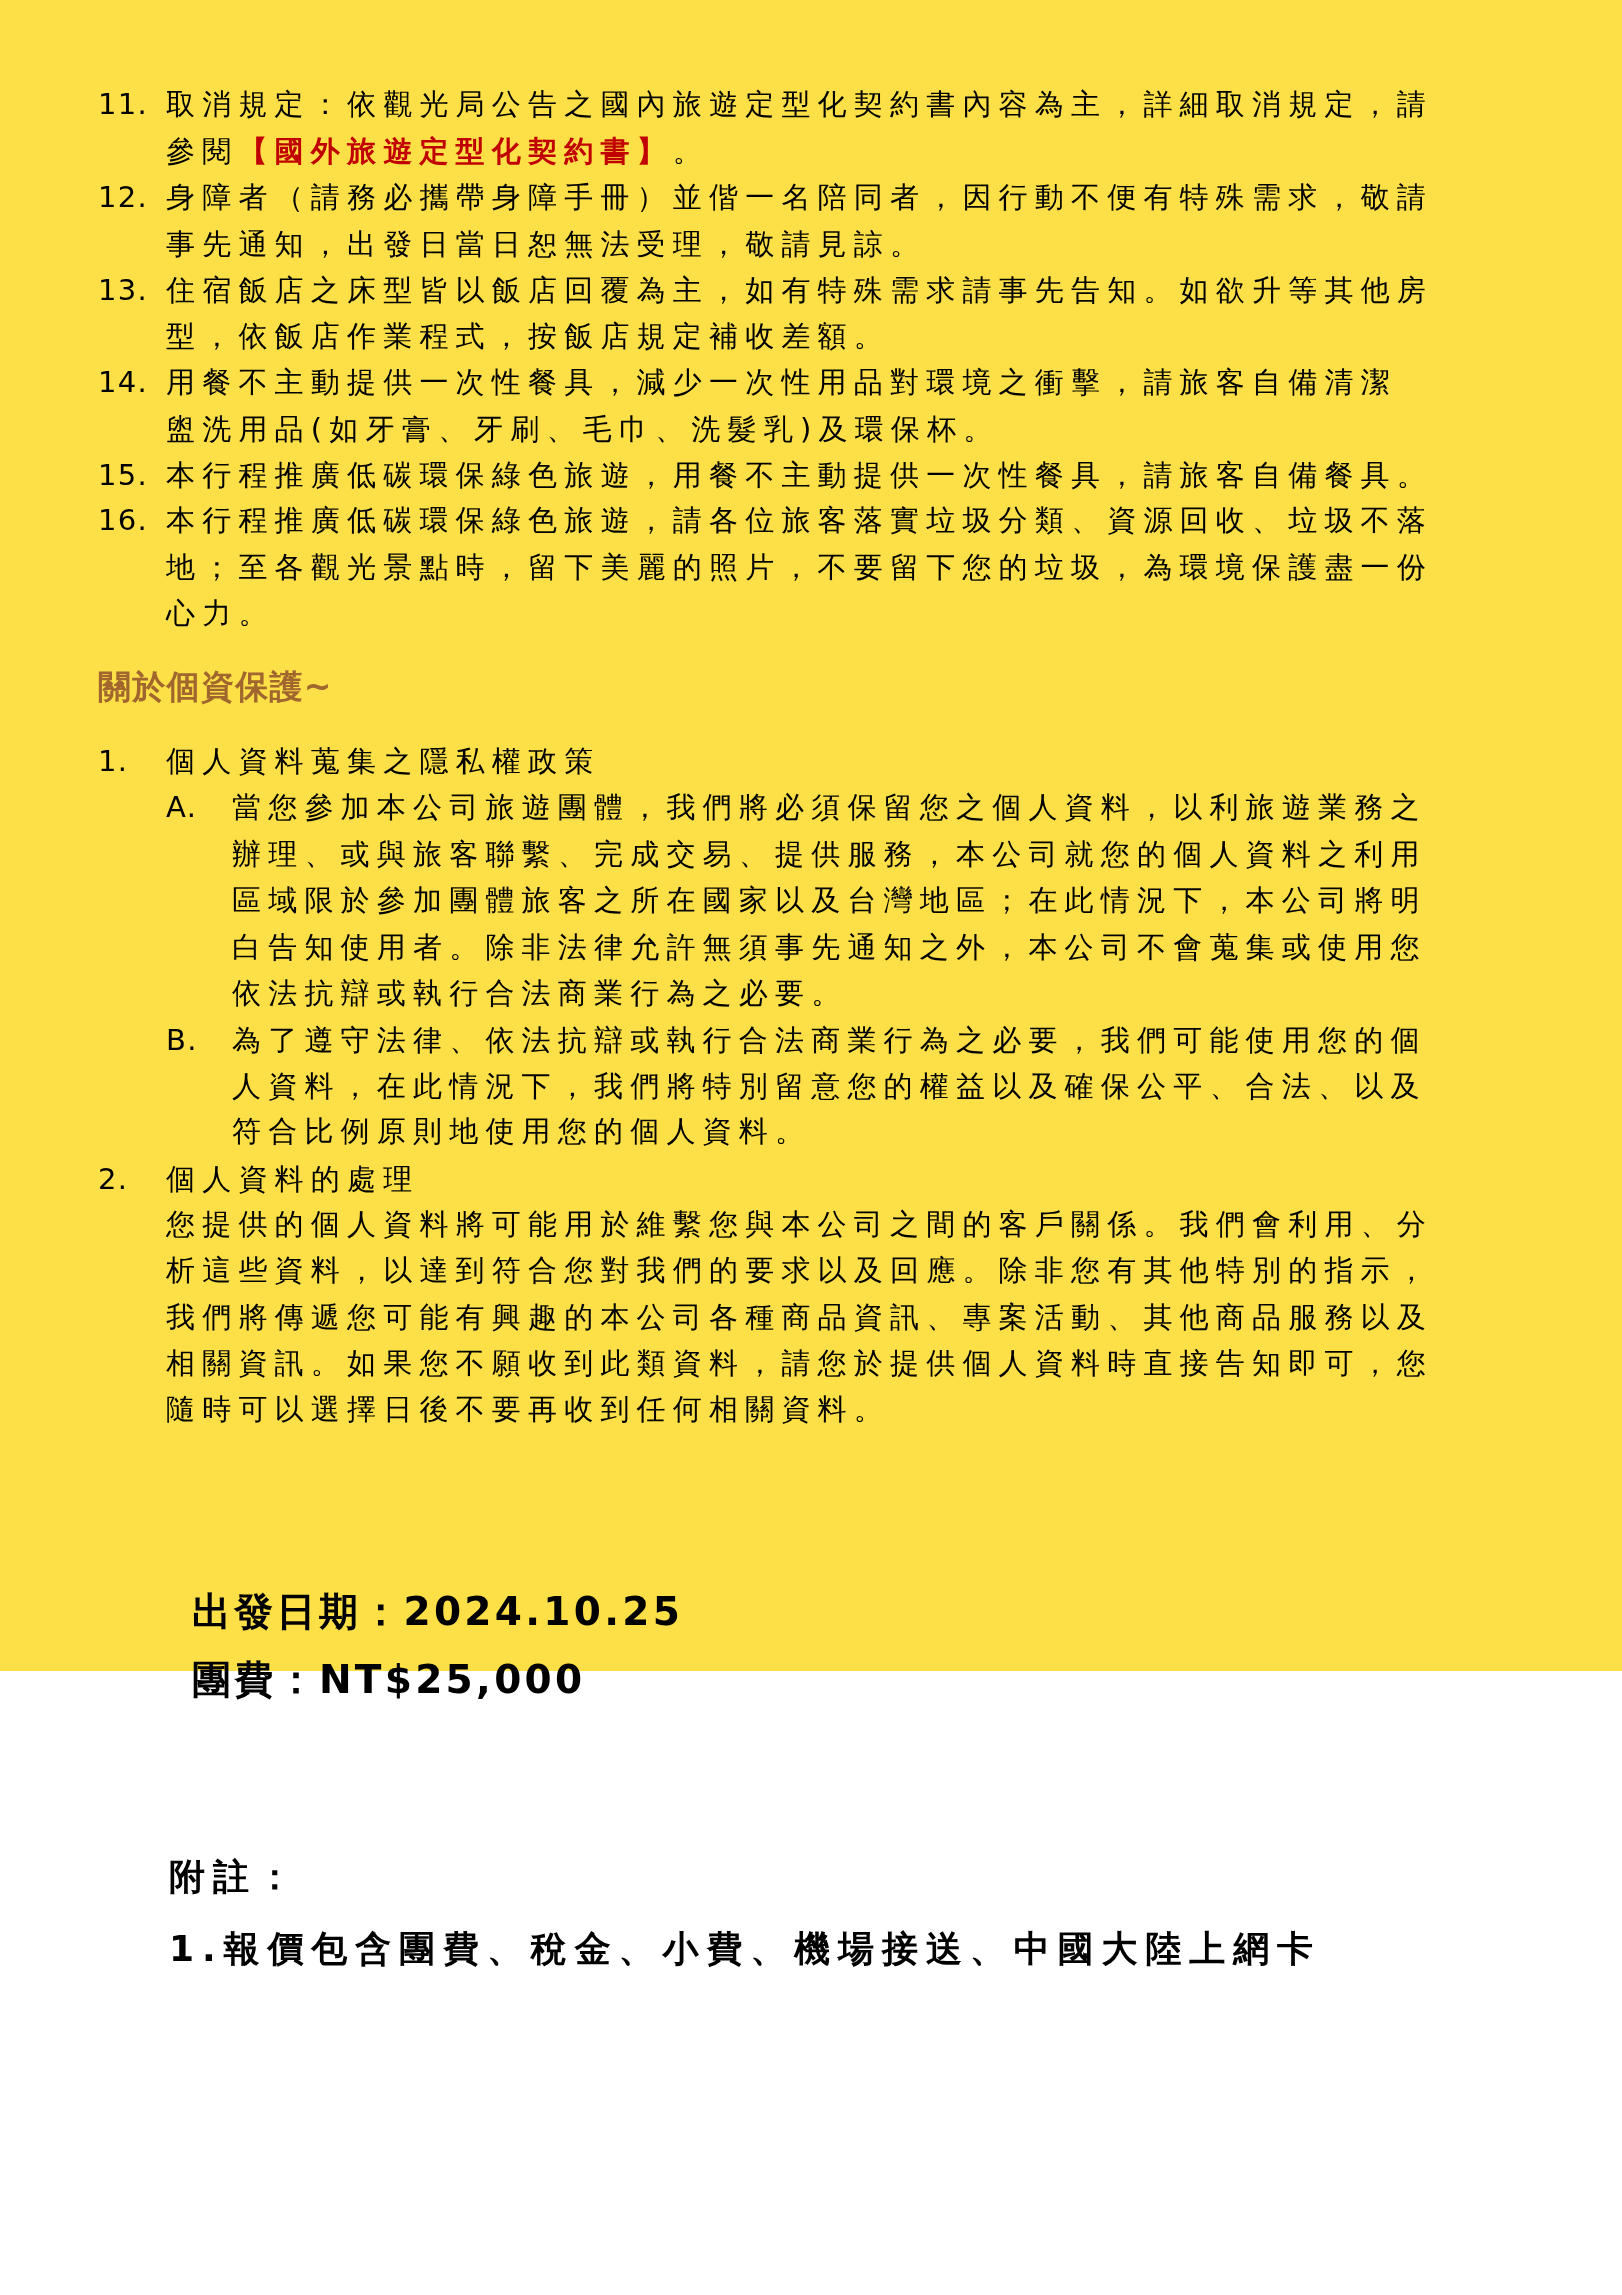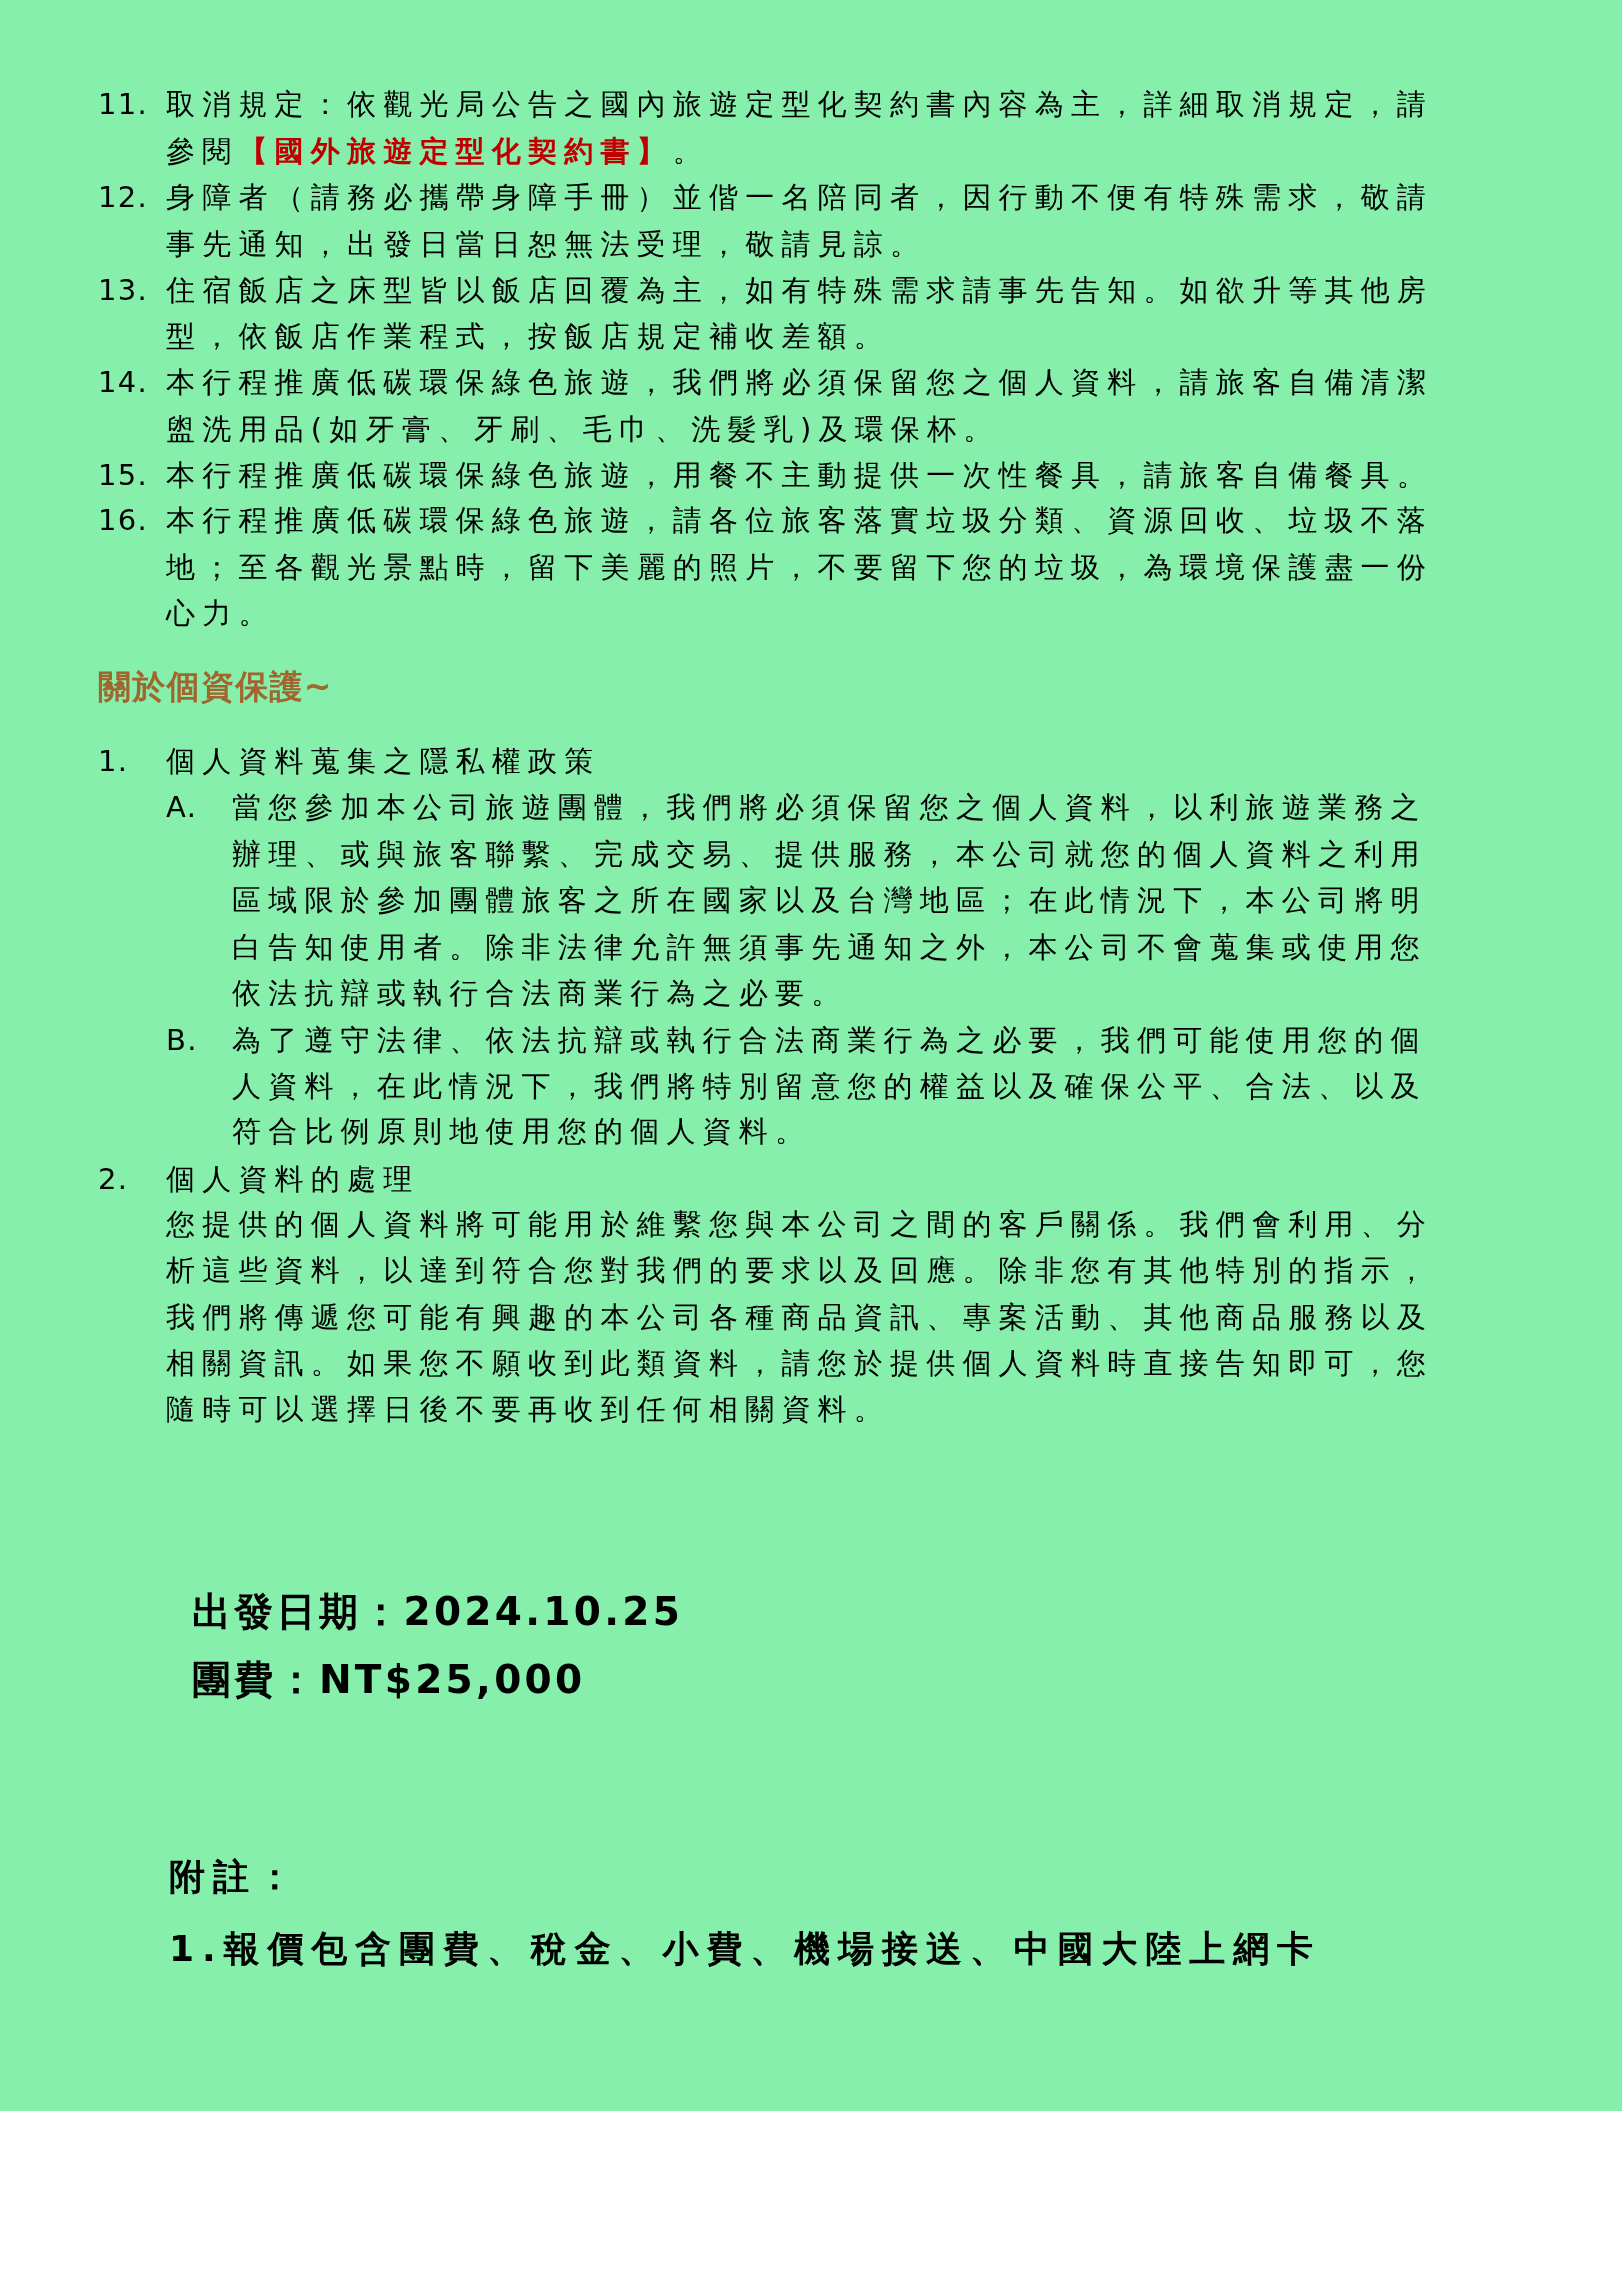--- a/index.html
+++ b/index.html
@@ -13,22 +13,22 @@
       position: relative;
       overflow: hidden;
       font-family: "DejaVu Sans", "Liberation Sans", sans-serif;
       color: #000000;
     }
     .page {
       position: absolute;
       left: 0;
       top: 0;
       width: 1622px;
-      height: 2111px;
-      background: #86efac;
+      height: 1671px;
+      background: #fde047;
     }
     .line {
       position: absolute;
       font-size: 29px;
       line-height: 47px;
       letter-spacing: 7.2px;
       white-space: nowrap;
       color: #000;
     }
     .num {
@@ -85,21 +85,21 @@
 
   <div class="num" style="left:98px; top:174px;">12.</div>
   <div class="line" style="left:166px; top:174px;">身障者（請務必攜帶身障手冊）並偕一名陪同者，因行動不便有特殊需求，敬請</div>
   <div class="line" style="left:166px; top:221px;">事先通知，出發日當日恕無法受理，敬請見諒。</div>
 
   <div class="num" style="left:98px; top:267px;">13.</div>
   <div class="line" style="left:166px; top:267px;">住宿飯店之床型皆以飯店回覆為主，如有特殊需求請事先告知。如欲升等其他房</div>
   <div class="line" style="left:166px; top:313px;">型，依飯店作業程式，按飯店規定補收差額。</div>
 
   <div class="num" style="left:98px; top:359px;">14.</div>
-  <div class="line" style="left:166px; top:359px;">本行程推廣低碳環保綠色旅遊，我們將必須保留您之個人資料，請旅客自備清潔</div>
+  <div class="line" style="left:166px; top:359px;">用餐不主動提供一次性餐具，減少一次性用品對環境之衝擊，請旅客自備清潔</div>
   <div class="line" style="left:166px; top:406px;">盥洗用品(如牙膏、牙刷、毛巾、洗髮乳)及環保杯。</div>
 
   <div class="num" style="left:98px; top:452px;">15.</div>
   <div class="line" style="left:166px; top:452px;">本行程推廣低碳環保綠色旅遊，用餐不主動提供一次性餐具，請旅客自備餐具。</div>
 
   <div class="num" style="left:98px; top:497px;">16.</div>
   <div class="line" style="left:166px; top:497px;">本行程推廣低碳環保綠色旅遊，請各位旅客落實垃圾分類、資源回收、垃圾不落</div>
   <div class="line" style="left:166px; top:544px;">地；至各觀光景點時，留下美麗的照片，不要留下您的垃圾，為環境保護盡一份</div>
   <div class="line" style="left:166px; top:590px;">心力。</div>
 

